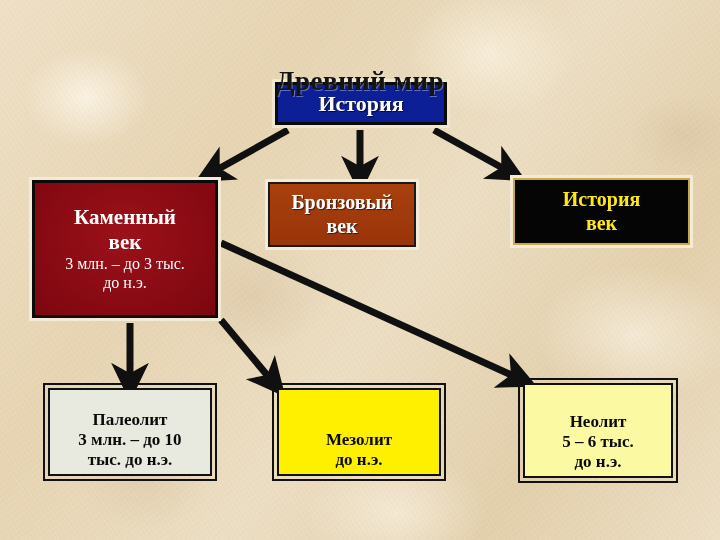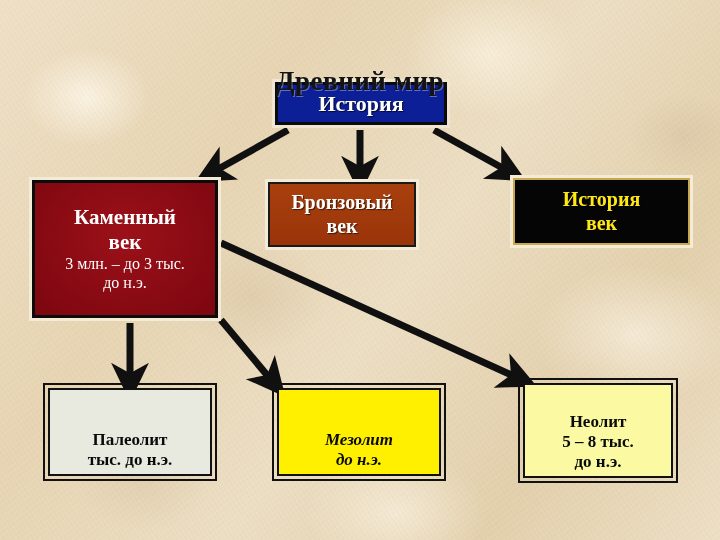--- a/index.html
+++ b/index.html
@@ -127,21 +127,20 @@
   .leaf .ttl { font-size: 17px; }
   .leaf .sub { font-size: 17px; font-weight: bold; }
 
   #node-paleo {
     left: 48px; top: 388px; width: 164px; height: 88px;
     background: #e9eadf;
   }
   #node-meso {
     left: 277px; top: 388px; width: 164px; height: 88px;
     background: #fff000;
-    font-style: italic;
   }
   #node-neo {
     left: 523px; top: 383px; width: 150px; height: 95px;
     background: #fbfaa2;
   }
 
   #arrows {
     position: absolute;
     left: 0; top: 0;
     width: 720px; height: 540px;
@@ -188,27 +187,28 @@
     <span class="ttl">век</span>
   </div>
 
   <div class="node" id="node-iron">
     <span class="ttl">История</span>
     <span class="ttl">век</span>
   </div>
 
   <div class="node leaf" id="node-paleo">
     <span class="ttl">Палеолит</span>
+    <span class="sub">3 млн. – до 10</span>
     <span class="sub">тыс. до н.э.</span>
   </div>
 
   <div class="node leaf" id="node-meso">
     <span class="ttl">Мезолит</span>
     <span class="sub">до н.э.</span>
   </div>
 
   <div class="node leaf" id="node-neo">
     <span class="ttl">Неолит</span>
-    <span class="sub">5 – 8 тыс.</span>
+    <span class="sub">5 – 6 тыс.</span>
     <span class="sub">до н.э.</span>
   </div>
 
 </div>
 
 </body></html>

